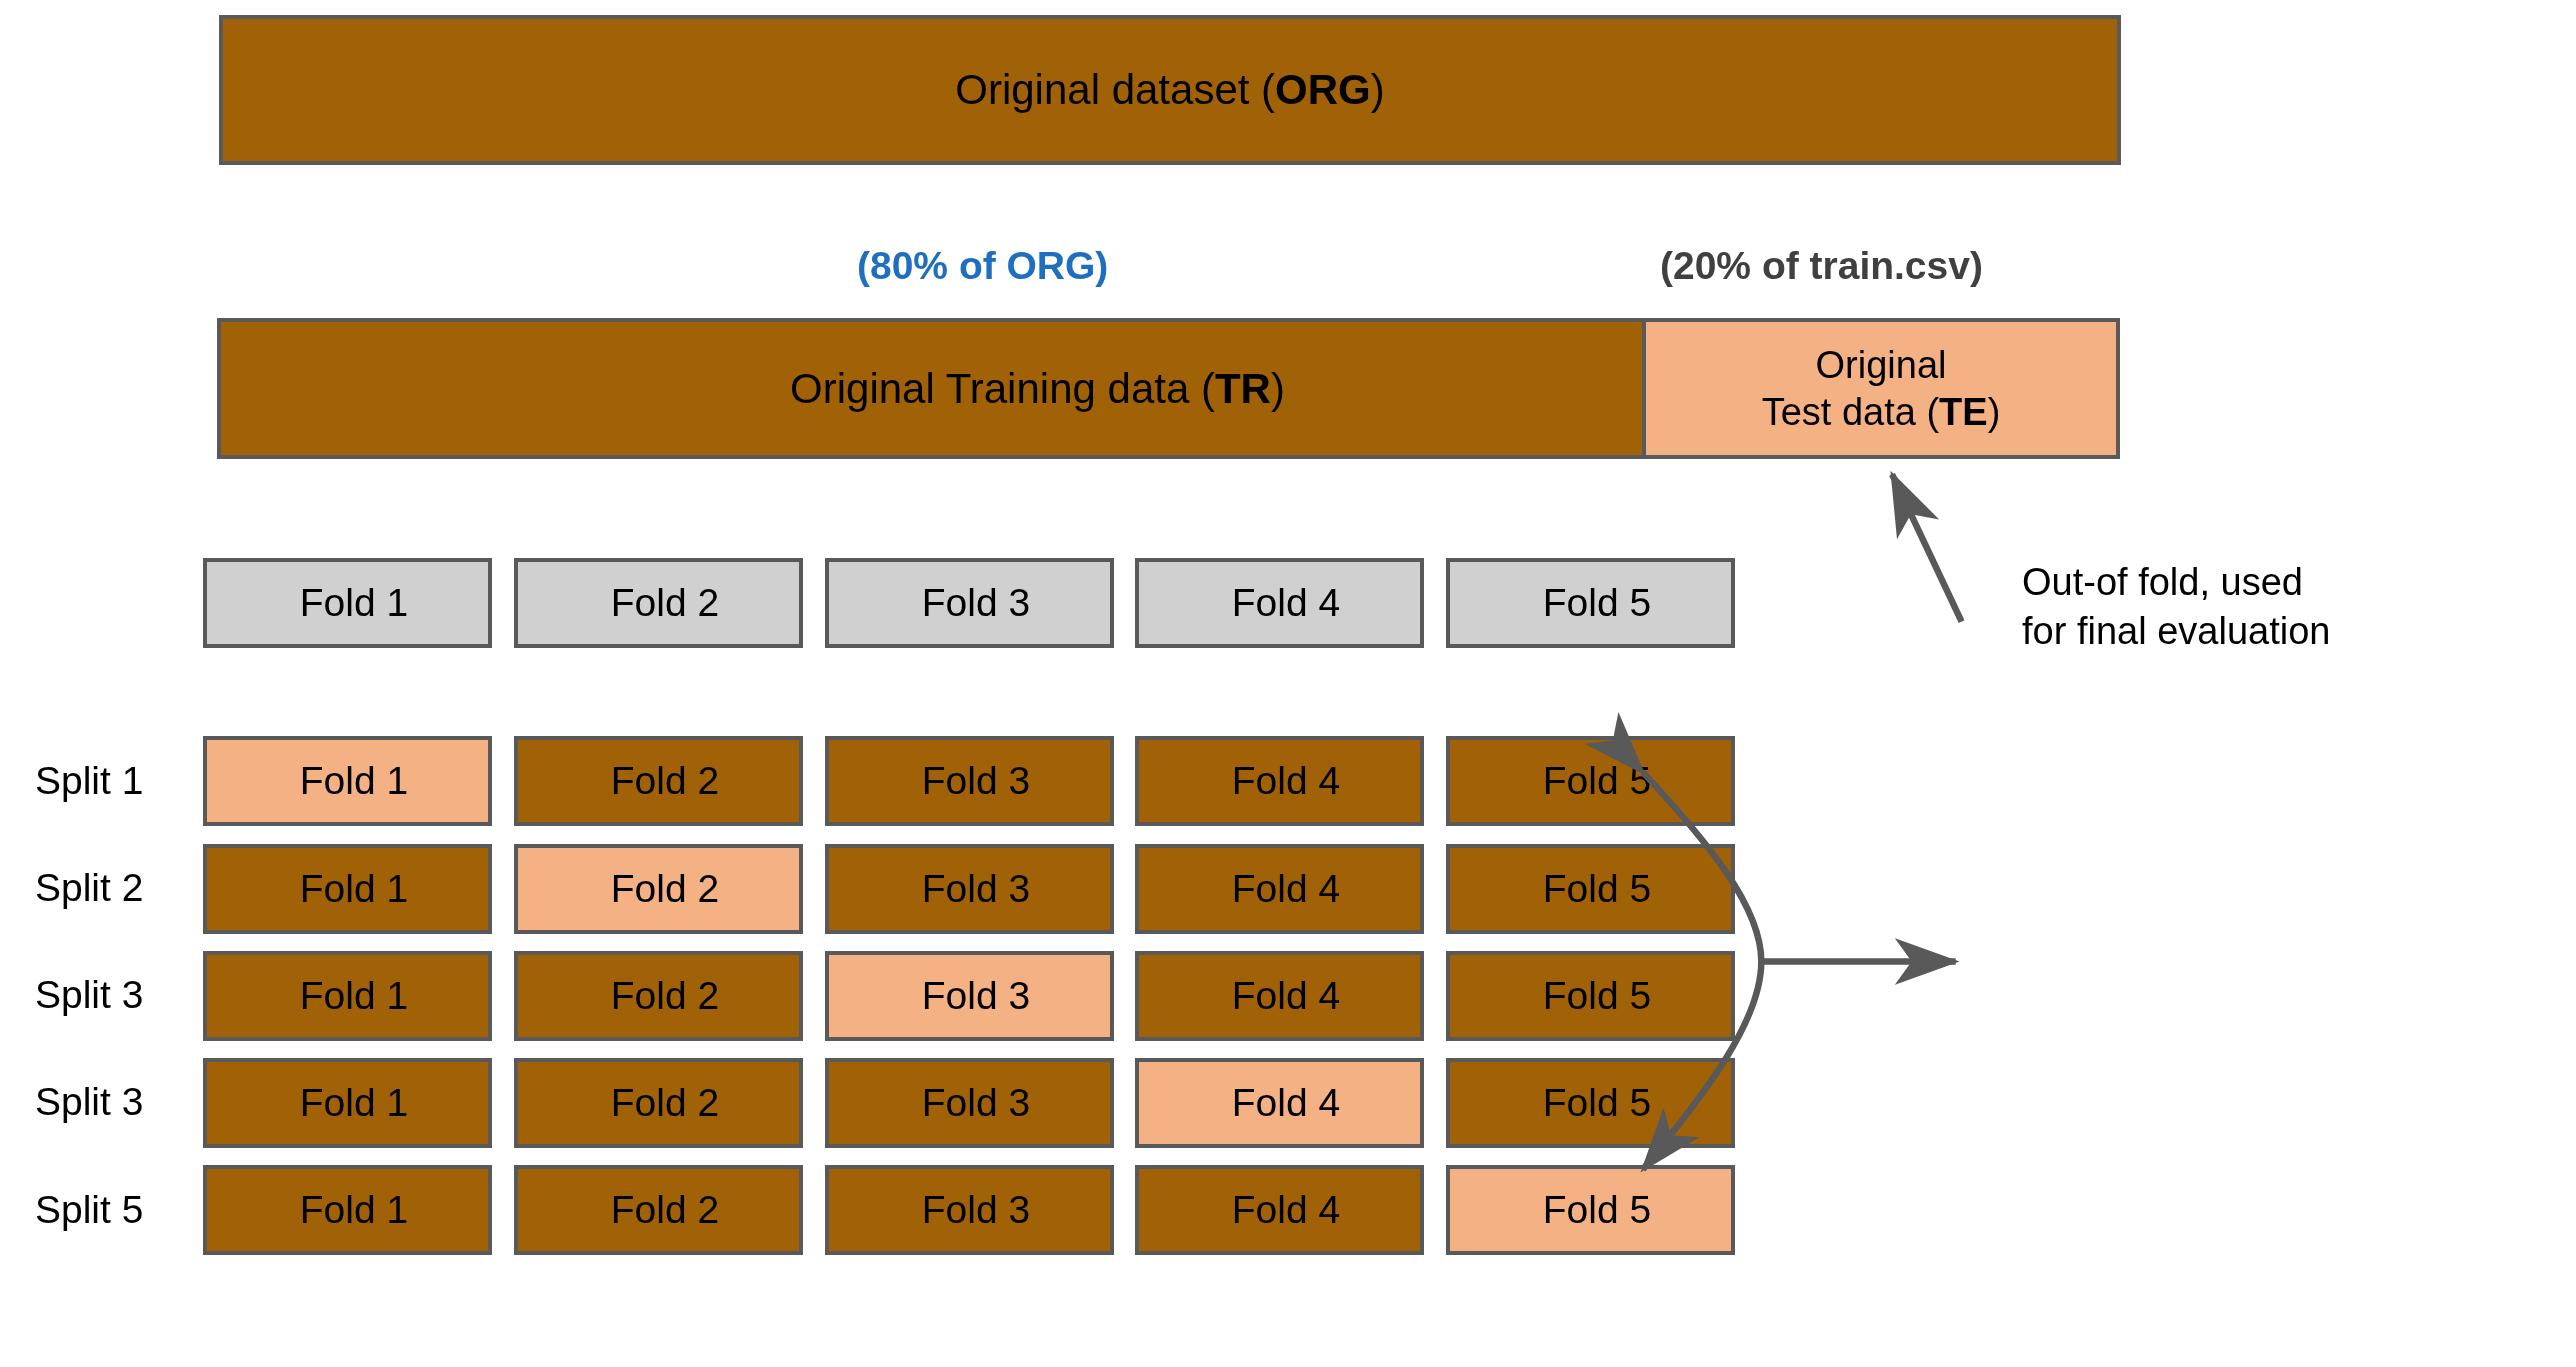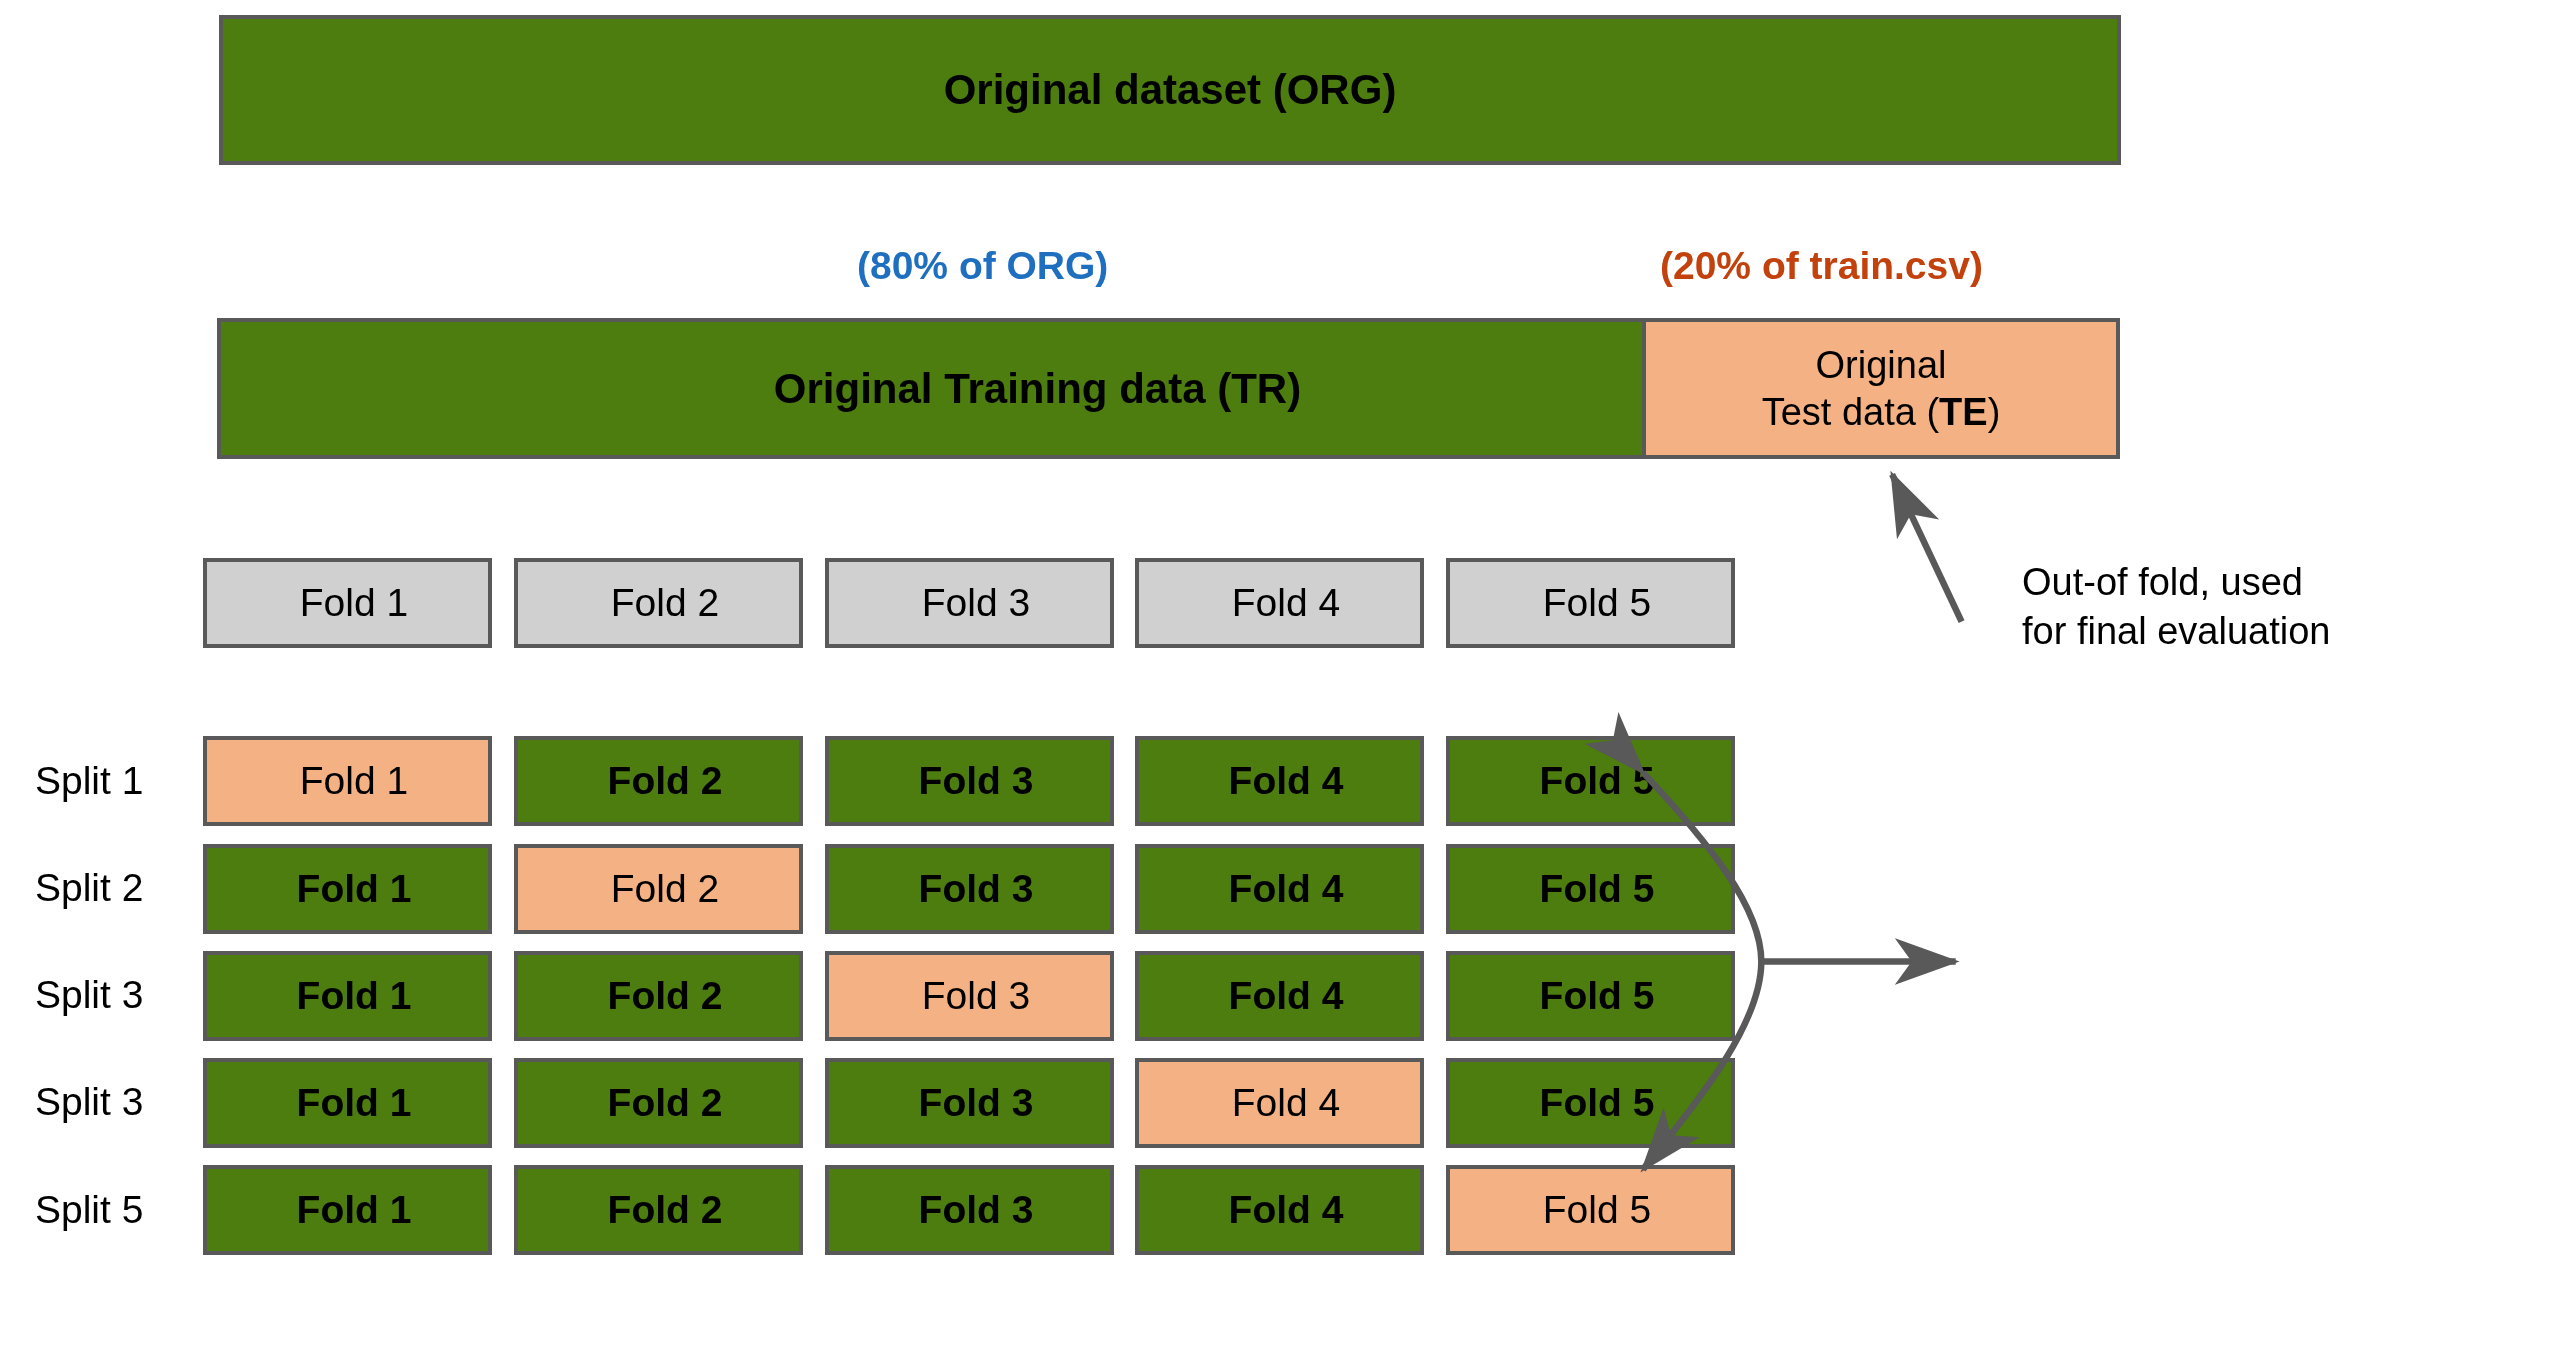--- a/index.html
+++ b/index.html
@@ -28,21 +28,21 @@
     position: absolute;
     box-sizing: border-box;
     border: 4.1px solid #595959;
     display: flex;
     align-items: center;
     justify-content: center;
     text-align: center;
     line-height: 1.18;
     color: #000000;
   }
-  .fill-blue   { background: #4d7c0f; font-weight: bold; }
+  .fill-blue   { background: #a16207; }
   .fill-orange { background: #F4B183; }
   .fill-gray   { background: #D0D0D0; }
 
   
   #org-box {
     left: 219px;  top: 14.7px;
     width: 1902px; height: 150px;
     font-size: 42px;
   }
 
@@ -52,21 +52,21 @@
     font-size: 39px;
     font-weight: bold;
     white-space: nowrap;
   }
   #caption-train {
     left: 857px; top: 244px;
     color: #1F6FC0;
   }
   #caption-test {
     left: 1660px; top: 244px;
-    color: #c2410c;
+    color: #404040;
   }
 
   
   #tr-box {
     left: 217px; top: 318px;
     width: 1641px; height: 141px;
     font-size: 42px;
   }
   #te-box {
     left: 1642px; top: 318px;

